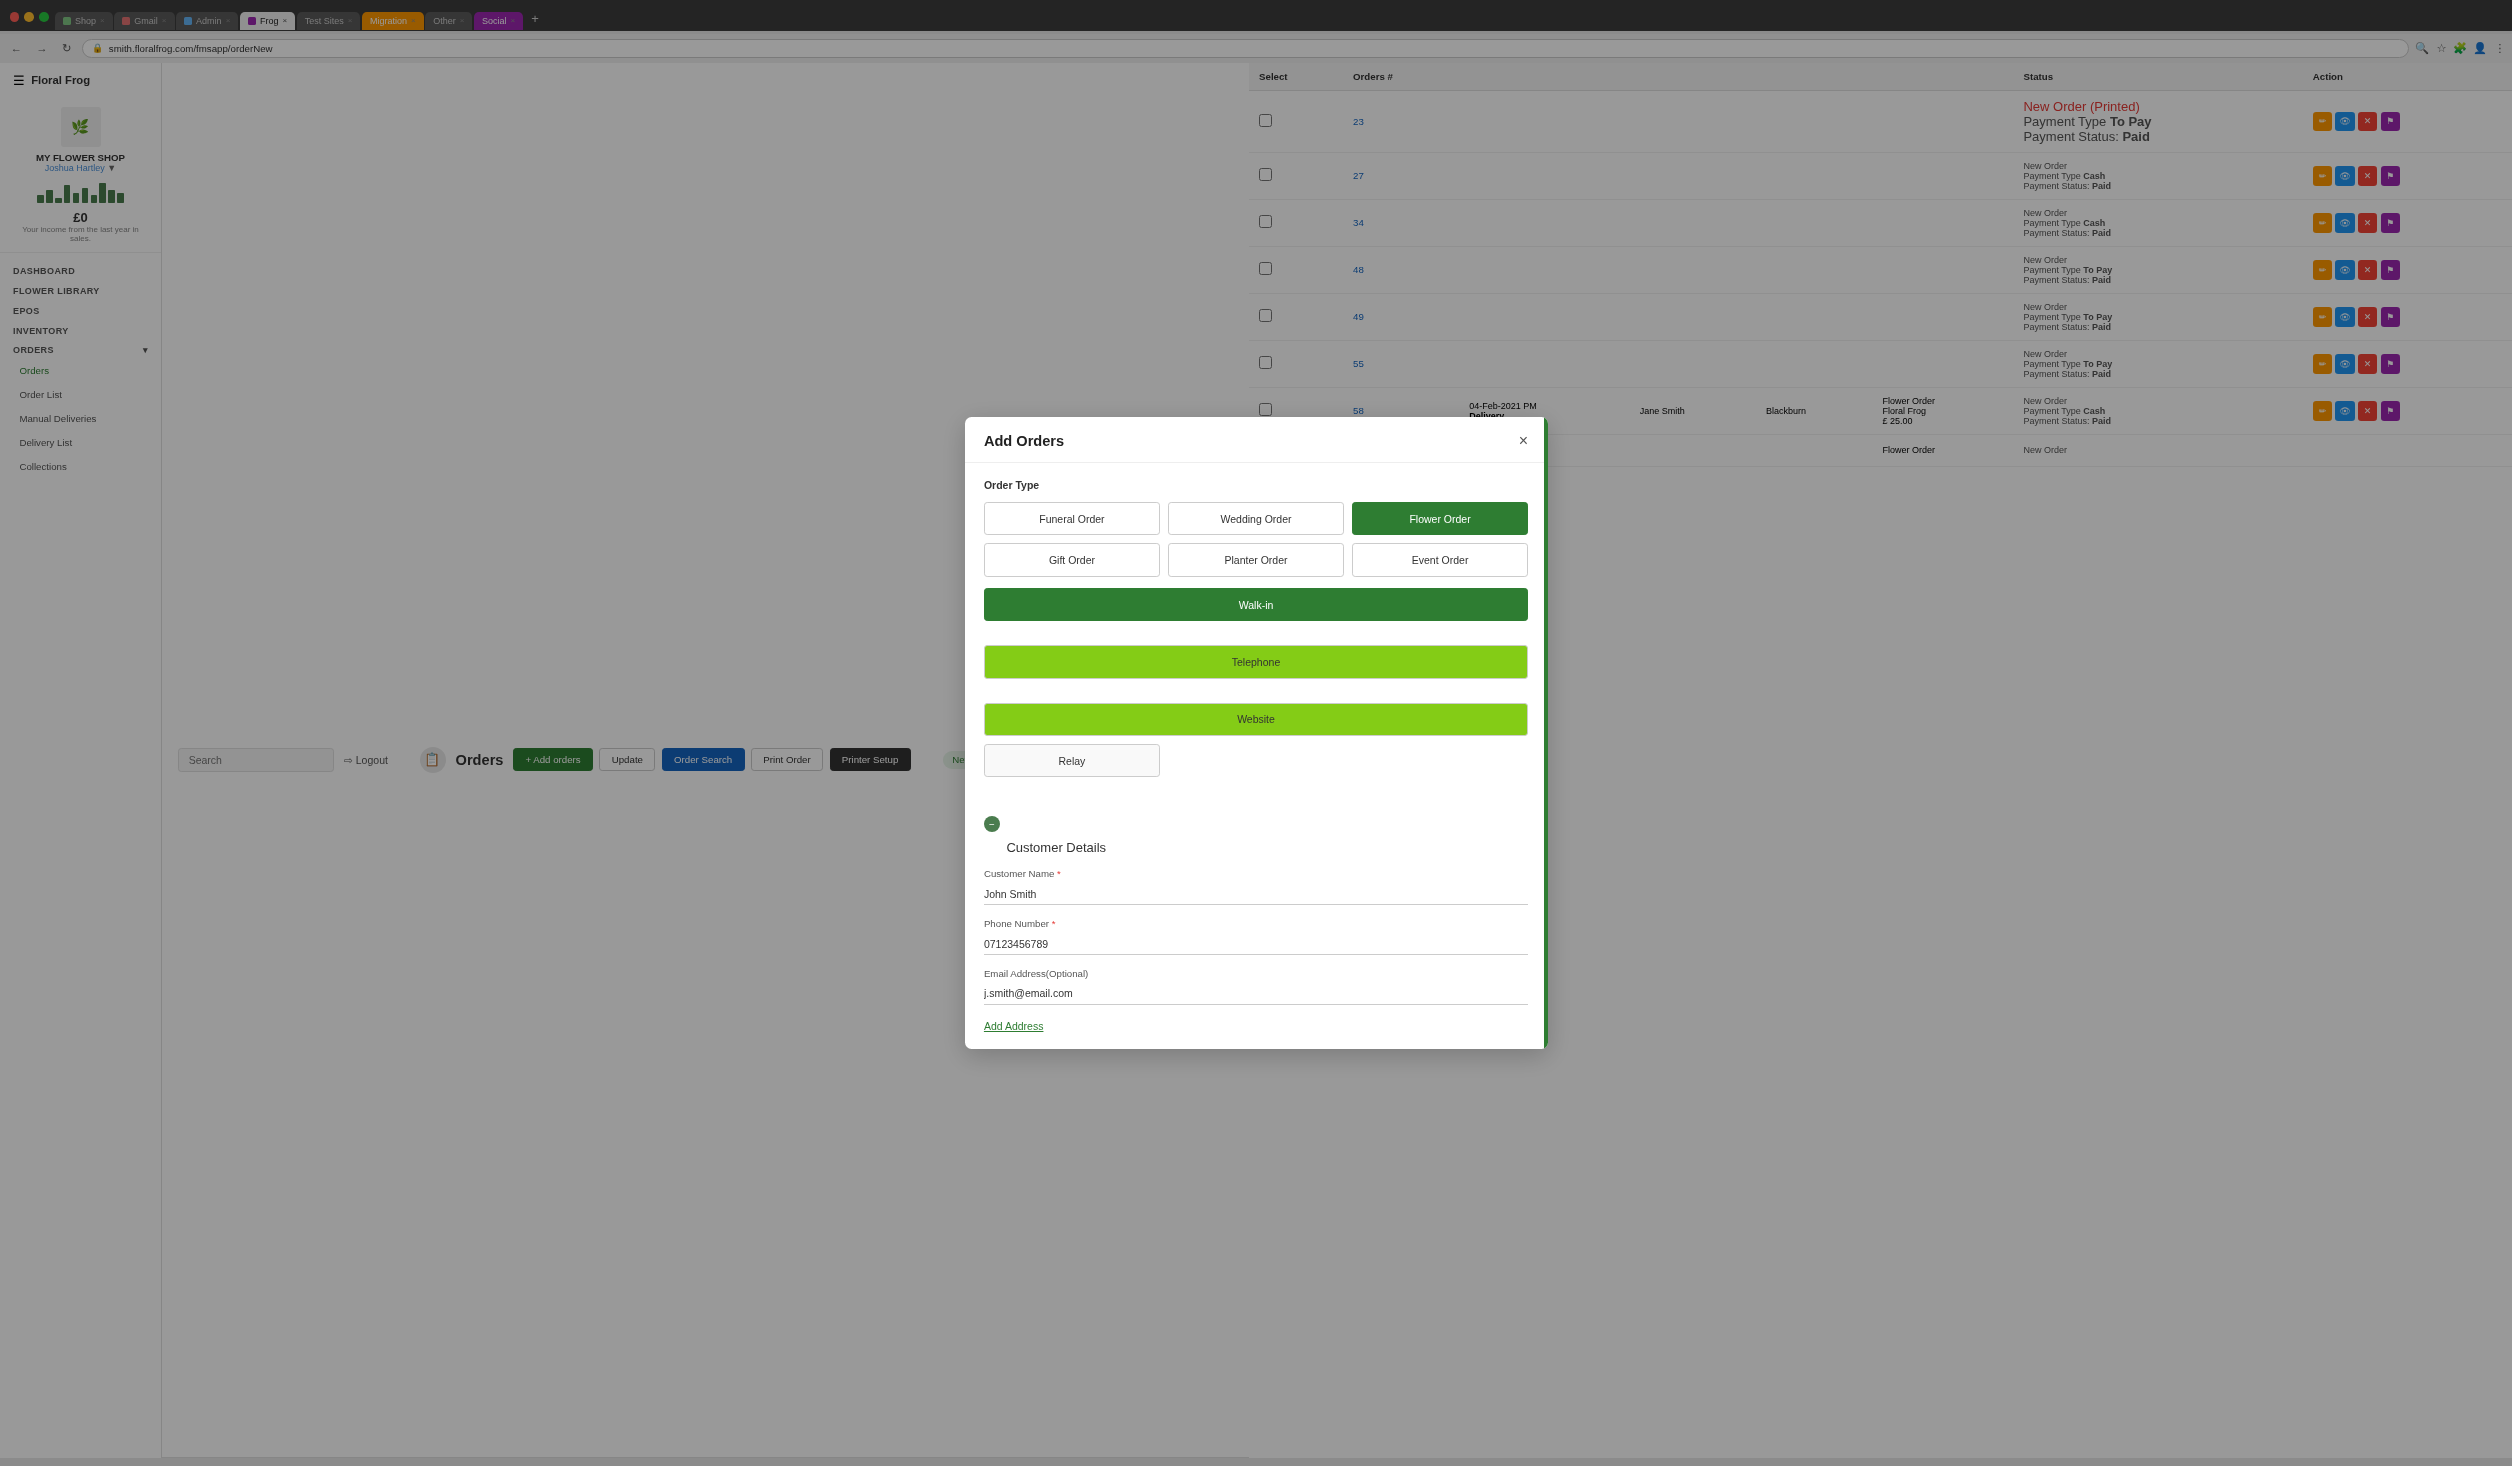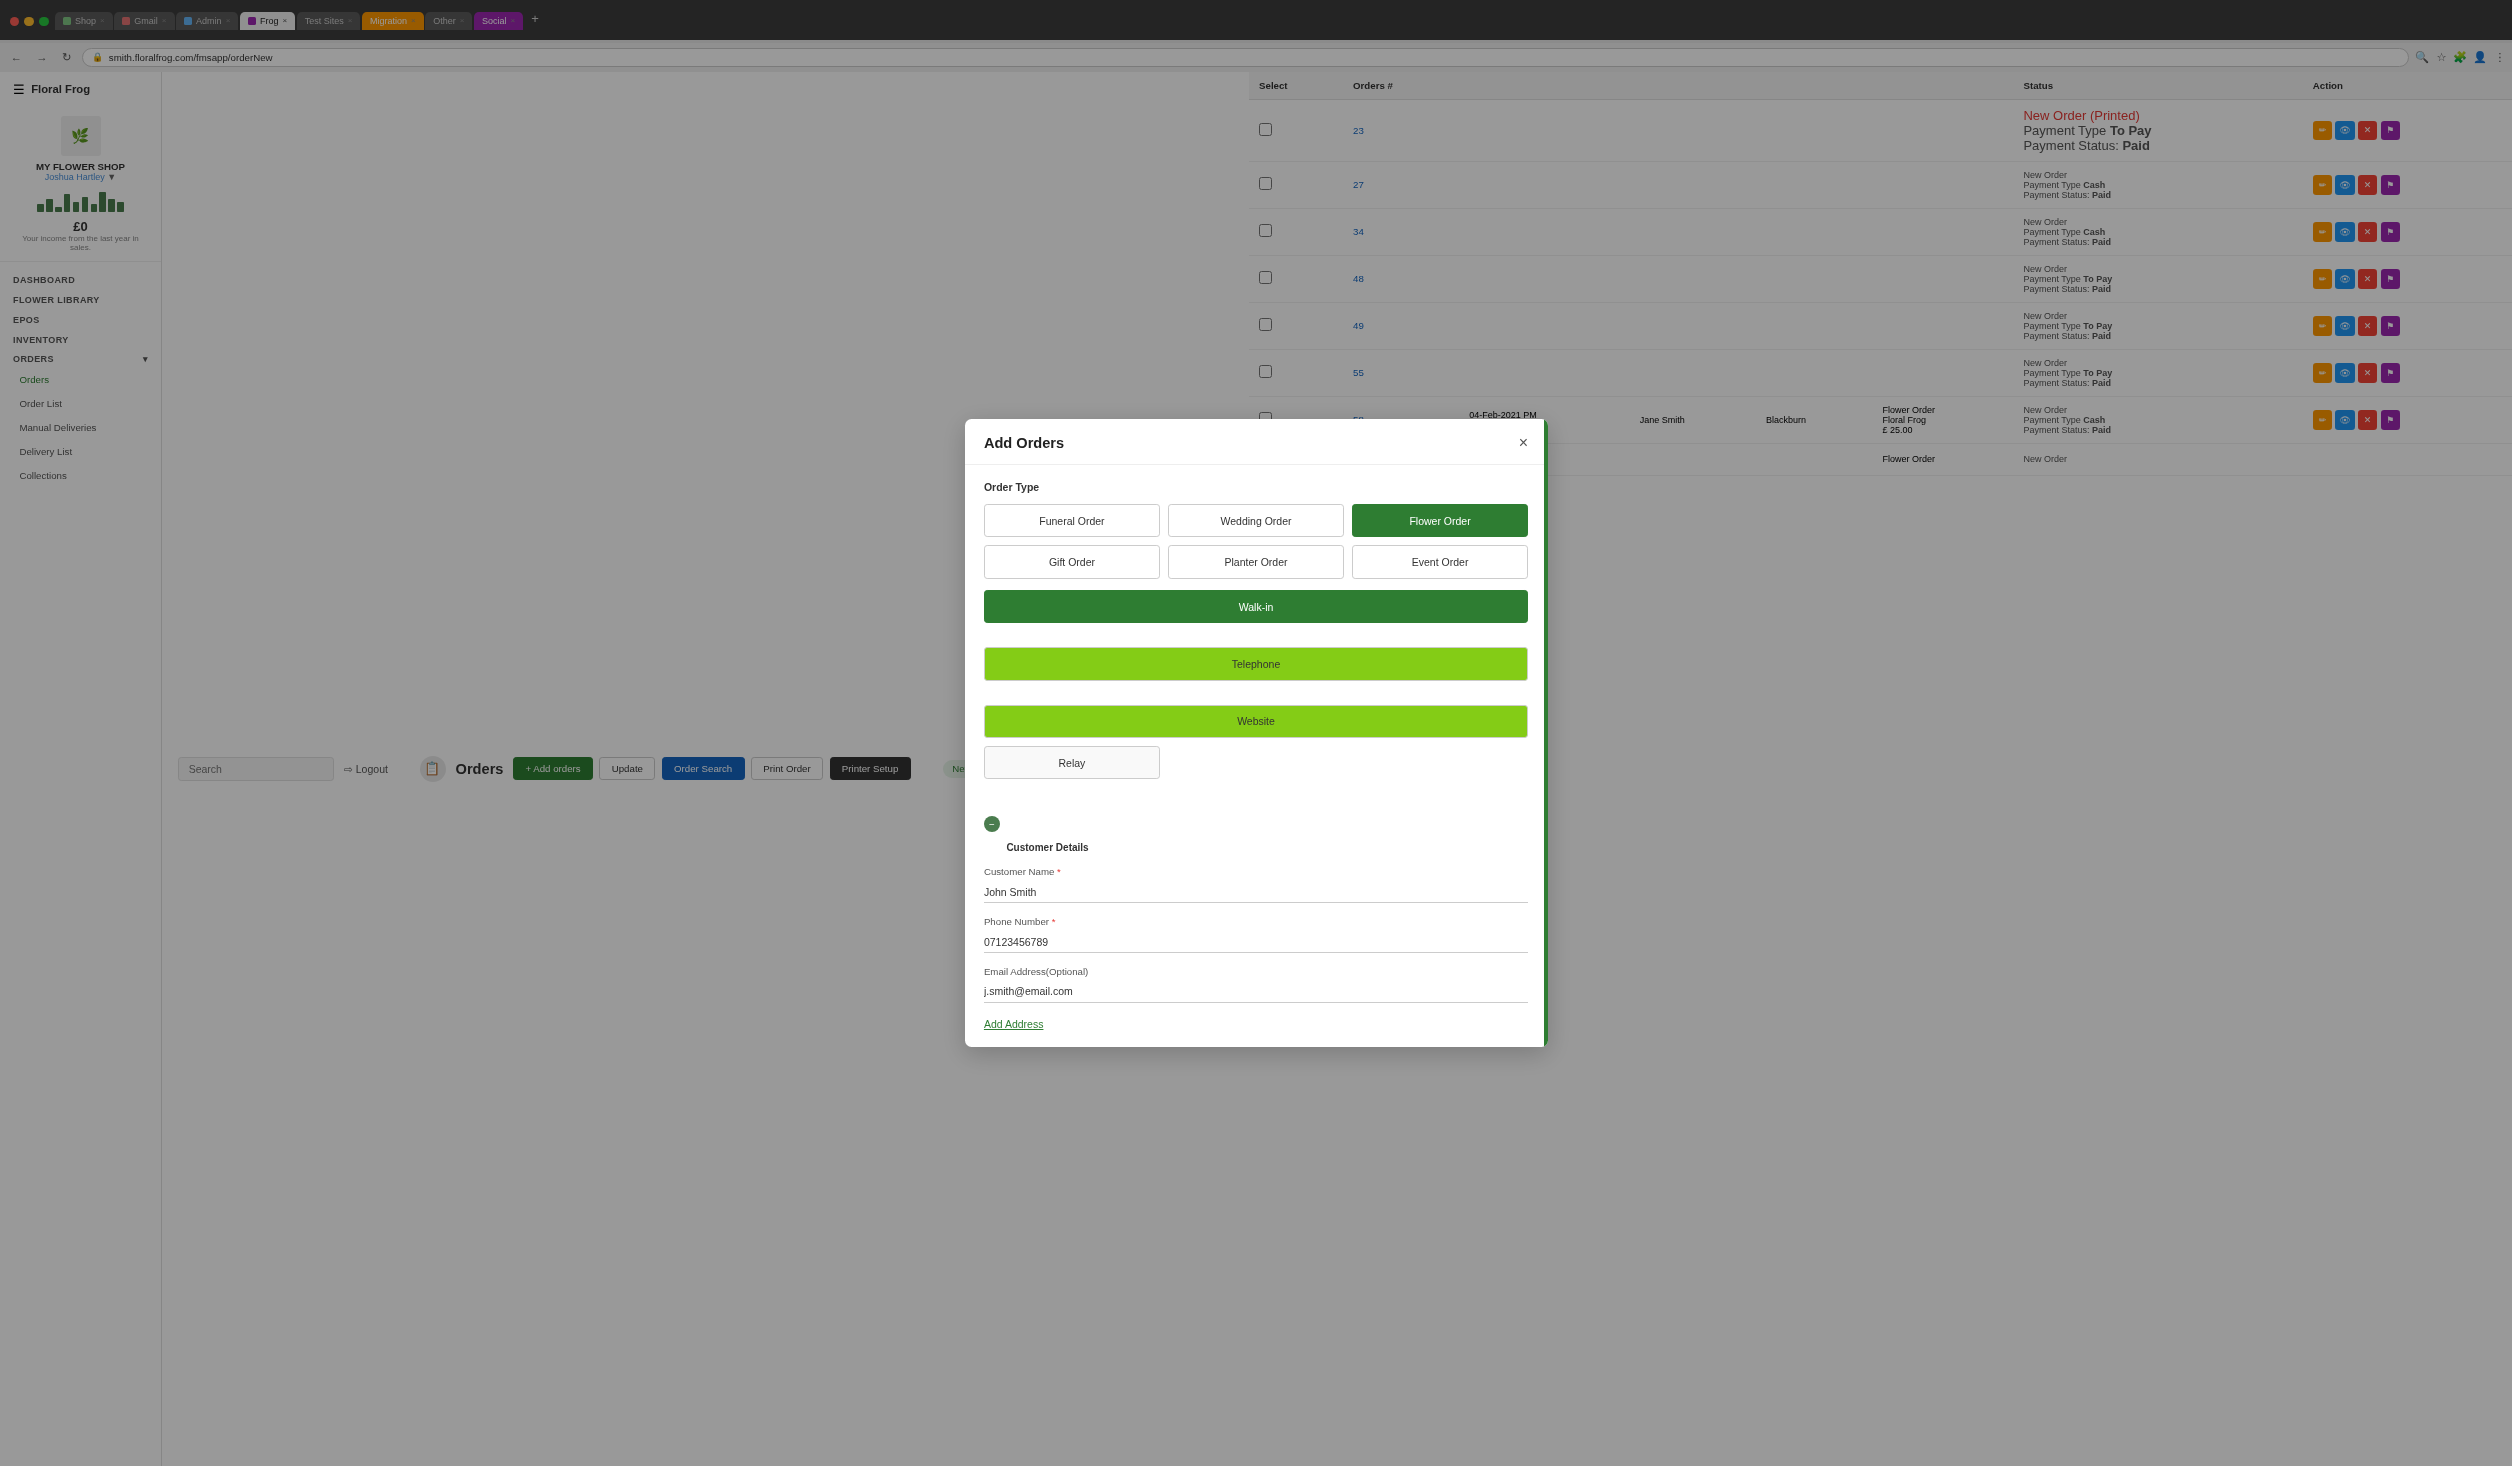--- a/index.html
+++ b/index.html
@@ -1,20 +1,20 @@
 <!DOCTYPE html>
 <html style="font-size:13px"><head>
   <meta charset="utf-8">
   <style>
     * { box-sizing: border-box; margin: 0; padding: 0; }
     body { font-family: -apple-system, BlinkMacSystemFont, 'Segoe UI', sans-serif; background: #e8e8e8; overflow: hidden; }
 
     
     .browser-chrome { background: #3c3c3c; padding: 6.5px 9.7px 0; }
-    .browser-tabs { display: flex; align-items: flex-end; gap: 1.6px; margin-bottom: 10px; }
+    .browser-tabs { display: flex; align-items: flex-end; gap: 1.6px; margin-bottom: 1px; }
     .tab { background: #5a5a5a; color: #ccc; padding: 4px 8px; border-radius: 4.9px 4.9px 0 0; font-size: 9px; display: flex; align-items: center; gap: 4px; white-space: nowrap; cursor: pointer; }
     .tab.active { background: #f0f0f0; color: #222; }
     .tab .close-x { font-size: 8px; color: #888; cursor: pointer; }
     .tab.active .close-x { color: #555; }
     .tab-add { background: none; border: none; color: #ccc; font-size: 13px; cursor: pointer; padding: 4px 6.5px; }
     .traffic-lights { display: flex; gap: 4.9px; align-items: center; margin-bottom: 3.2px; }
     .tl { width: 9.7px; height: 9.7px; border-radius: 50%; }
     .tl-red { background: #ff5f57; }
     .tl-yellow { background: #ffbd2e; }
     .tl-green { background: #28c840; }
@@ -88,21 +88,21 @@
     .order-type-grid { display: grid; grid-template-columns: repeat(3, 1fr); gap: 8px; margin-bottom: 11.3px; }
     .type-btn { padding: 9.7px 6.5px; border: 0.8px solid #ccc; border-radius: 3.2px; font-size: 10.5px; background: white; cursor: pointer; text-align: center; color: #333; }
     .type-btn.selected { background: #2e7d32; color: white; border-color: #2e7d32; }
     .order-channel-grid { display: grid; grid-template-columns: repeat(1, 1fr); gap: 24px; margin-bottom: 8px; }
     .channel-btn { padding: 9.7px 6.5px; border: 0.8px solid #ccc; border-radius: 3.2px; font-size: 10.5px; background: #84cc16; cursor: pointer; text-align: center; color: #333; }
     .channel-btn.selected { background: #2e7d32; color: white; border-color: #2e7d32; }
     .relay-row { display: grid; grid-template-columns: repeat(3, 1fr); gap: 8px; }
     .relay-btn { padding: 9.7px 6.5px; border: 0.8px solid #ccc; border-radius: 3.2px; font-size: 10.5px; background: #f9f9f9; cursor: pointer; text-align: center; color: #333; }
     .section-divider { display: flex; align-items: center; gap: 6.5px; margin: 16px 0 13px; }
     .section-divider-icon { width: 16px; height: 16px; background: #4a7c4e; border-radius: 50%; display: flex; align-items: center; justify-content: center; color: white; font-size: 9.7px; }
-    .section-divider-title { font-size: 10px; font-weight: 700; color: #333; margin-top: 47px; }
+    .section-divider-title { font-size: 13px; font-weight: 400; color: #333; margin-top: 47px; }
     .form-group { margin-bottom: 13px; }
     .form-label { font-size: 9.7px; color: #555; margin-bottom: 3.2px; display: block; }
     .form-label .required { color: #e53935; }
     .form-input { width: 100%; border: none; border-bottom: 0.8px solid #ccc; padding: 4.9px 0; font-size: 10.5px; color: #333; outline: none; }
     .add-address-link { color: #2e7d32; font-size: 10.5px; text-decoration: underline; cursor: pointer; }
     .top-search { flex: 1; background: #f5f5f5; border: 0.8px solid #e0e0e0; border-radius: 3.2px; padding: 4.9px 9.7px; font-size: 10.5px; }
     .logout-btn { background: none; border: none; cursor: pointer; color: #555; font-size: 10.5px; }
   </style>
 </head>
 <body>

